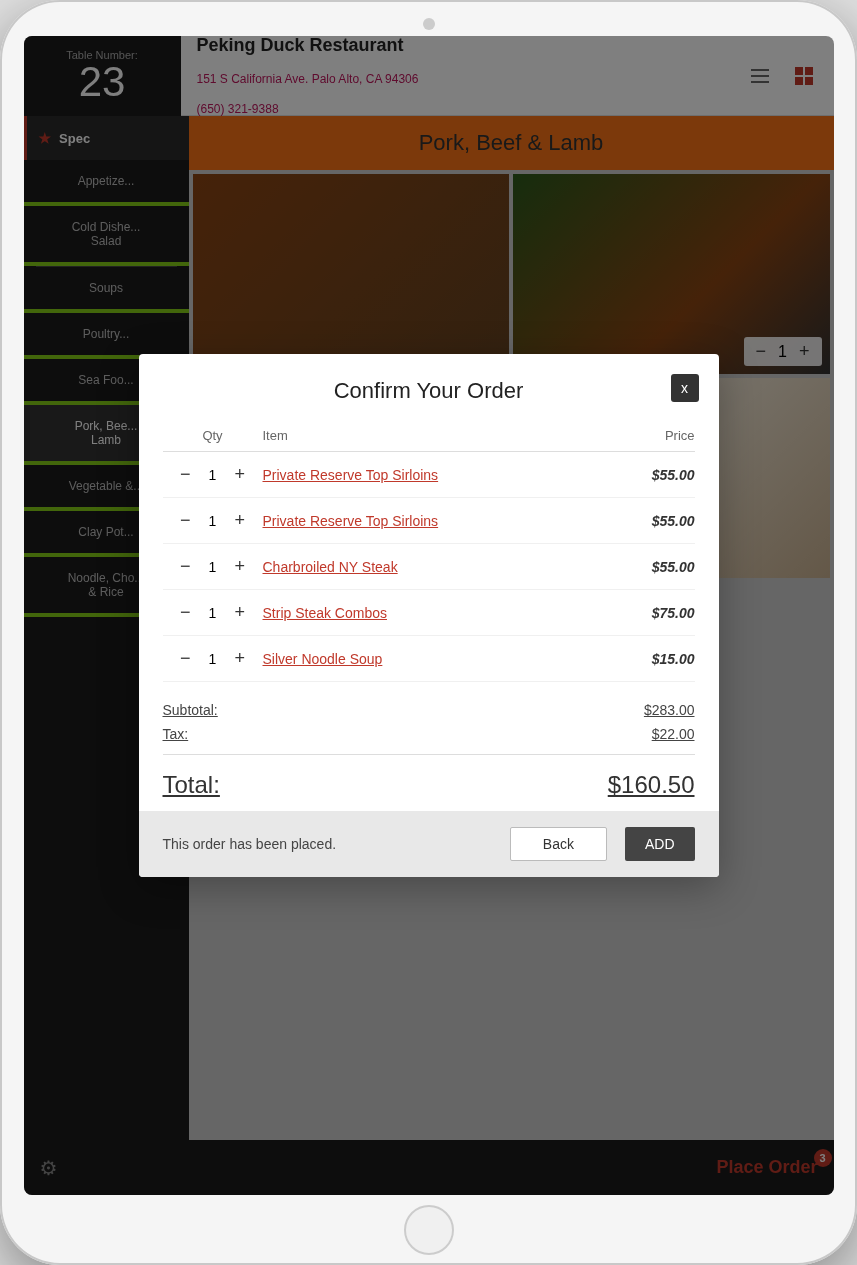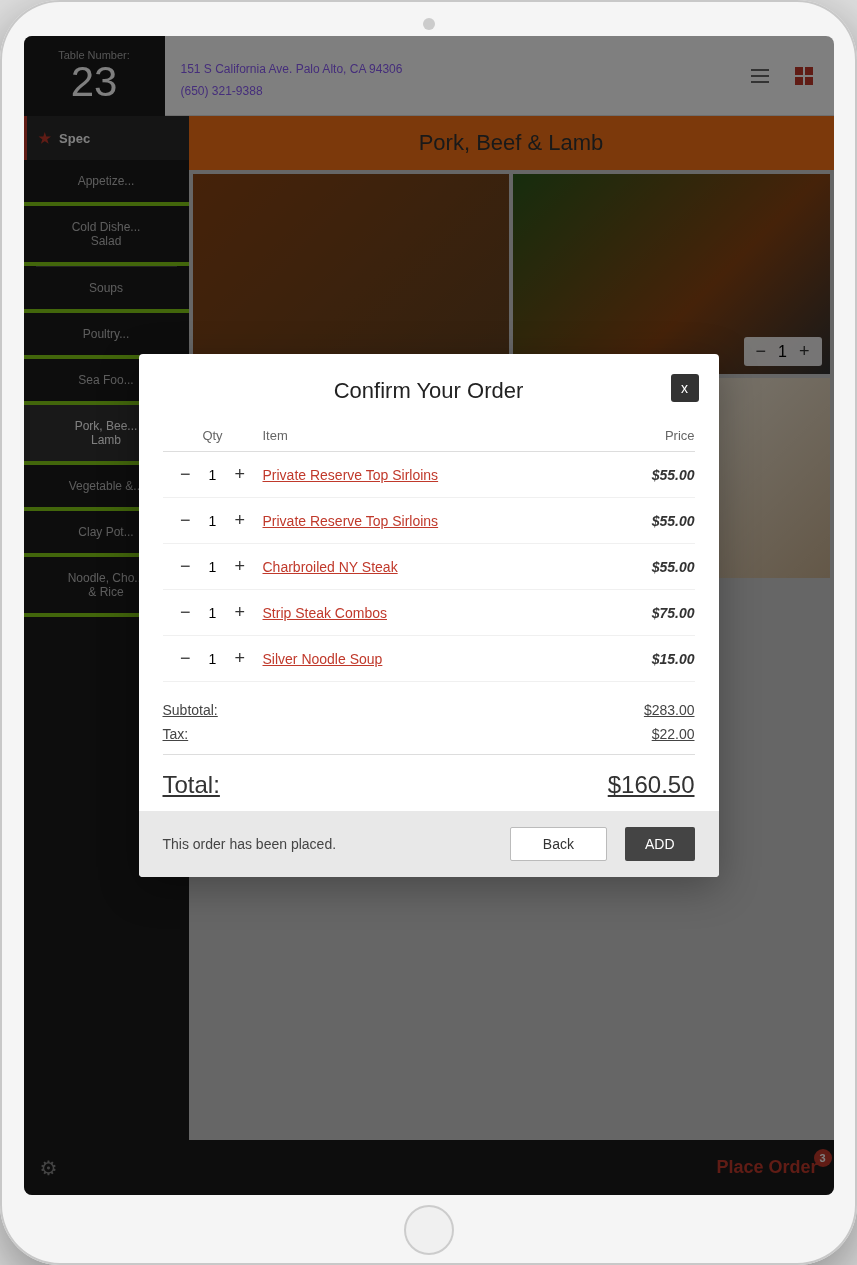--- a/index.html
+++ b/index.html
@@ -69,21 +69,21 @@
       align-items: center;
       background: #fff;
       border-bottom: 1px solid #ddd;
       height: 80px;
       flex-shrink: 0;
     }
 
     .table-number-section {
       background: #1a1a1a;
       color: #fff;
-      width: 141px;
+      width: 157px;
       height: 80px;
       display: flex;
       flex-direction: column;
       align-items: center;
       justify-content: center;
       flex-shrink: 0;
     }
 
     .table-label {
       font-size: 11px;
@@ -103,22 +103,22 @@
     }
 
     .restaurant-name {
       font-size: 18px;
       font-weight: 600;
       color: #222;
     }
 
     .restaurant-address, .restaurant-phone {
       font-size: 12px;
-      color: #8b5cf6;
-      margin-top: 8px;
+      color: #be185d;
+      margin-top: 16px;
     }
 
     .header-icons {
       display: flex;
       gap: 16px;
       padding-right: 16px;
     }
 
     .header-icon {
       width: 28px;
@@ -459,20 +459,21 @@
 
   <div class="tablet-screen">
     <div class="app-container">
 
       <div class="header">
         <div class="table-number-section">
           <span class="table-label">Table Number:</span>
           <span class="table-number">23</span>
         </div>
         <div class="restaurant-info">
+          <div class="restaurant-name">Peking Duck Restaurant</div>
           <div class="restaurant-address">151 S California Ave. Palo Alto, CA 94306</div>
           <div class="restaurant-phone">(650) 321-9388</div>
         </div>
         <div class="header-icons">
           <div class="header-icon">
             <svg width="24" height="24" viewBox="0 0 24 24" fill="#666">
               <rect x="3" y="5" width="18" height="2"></rect>
               <rect x="3" y="11" width="18" height="2"></rect>
               <rect x="3" y="17" width="18" height="2"></rect>
             </svg>

